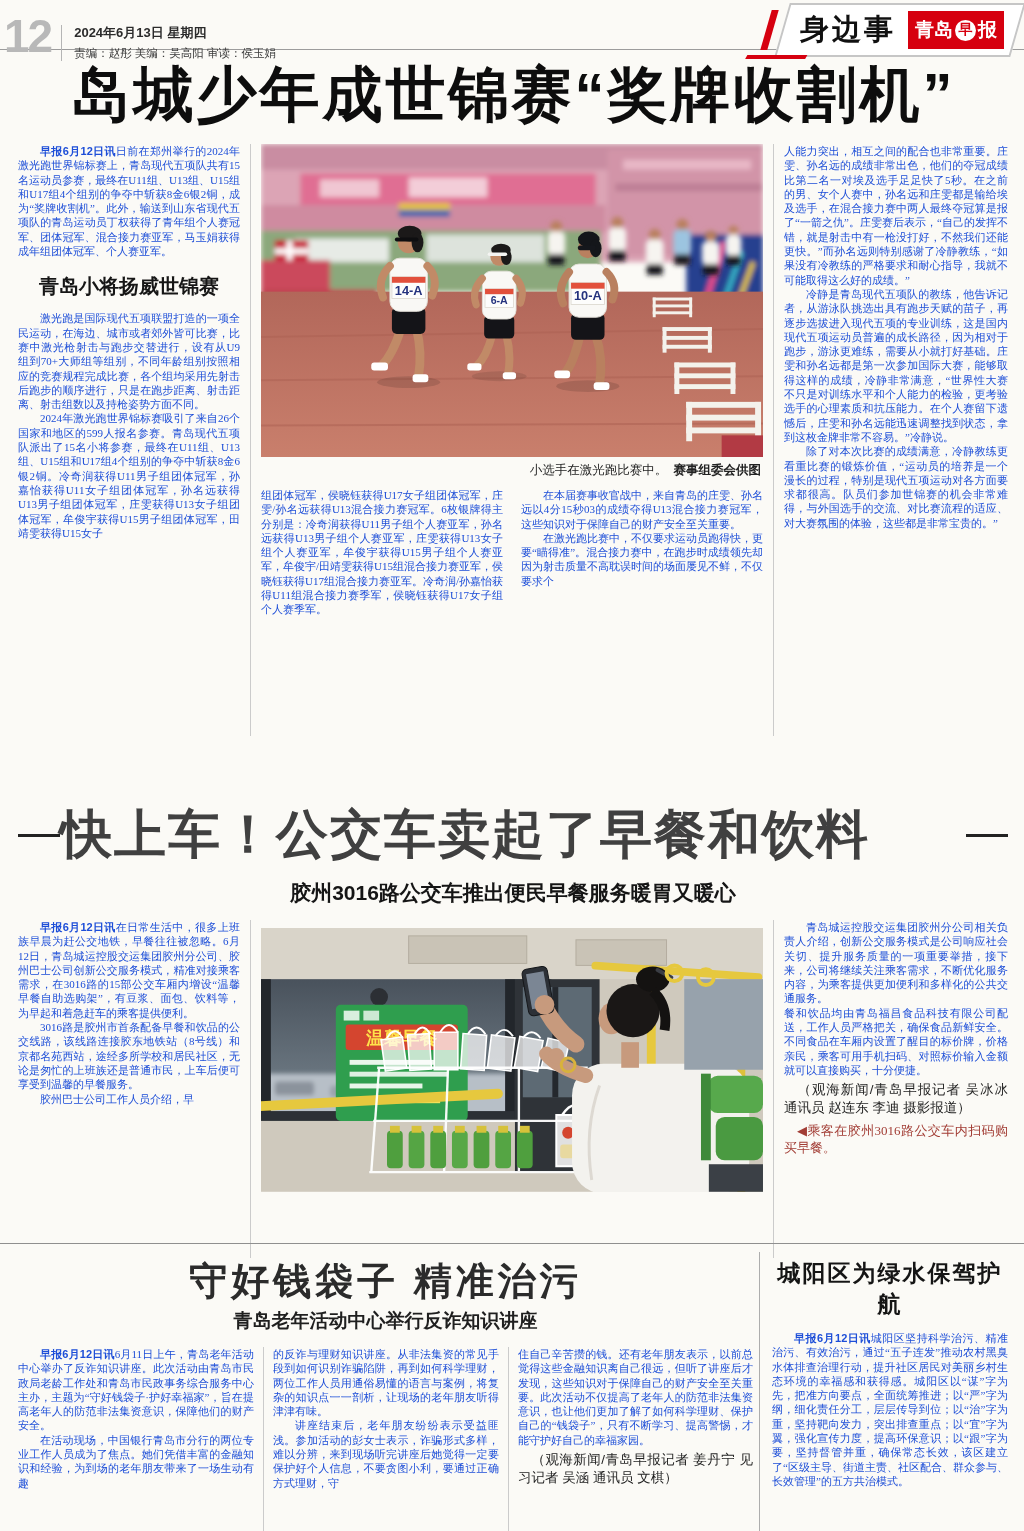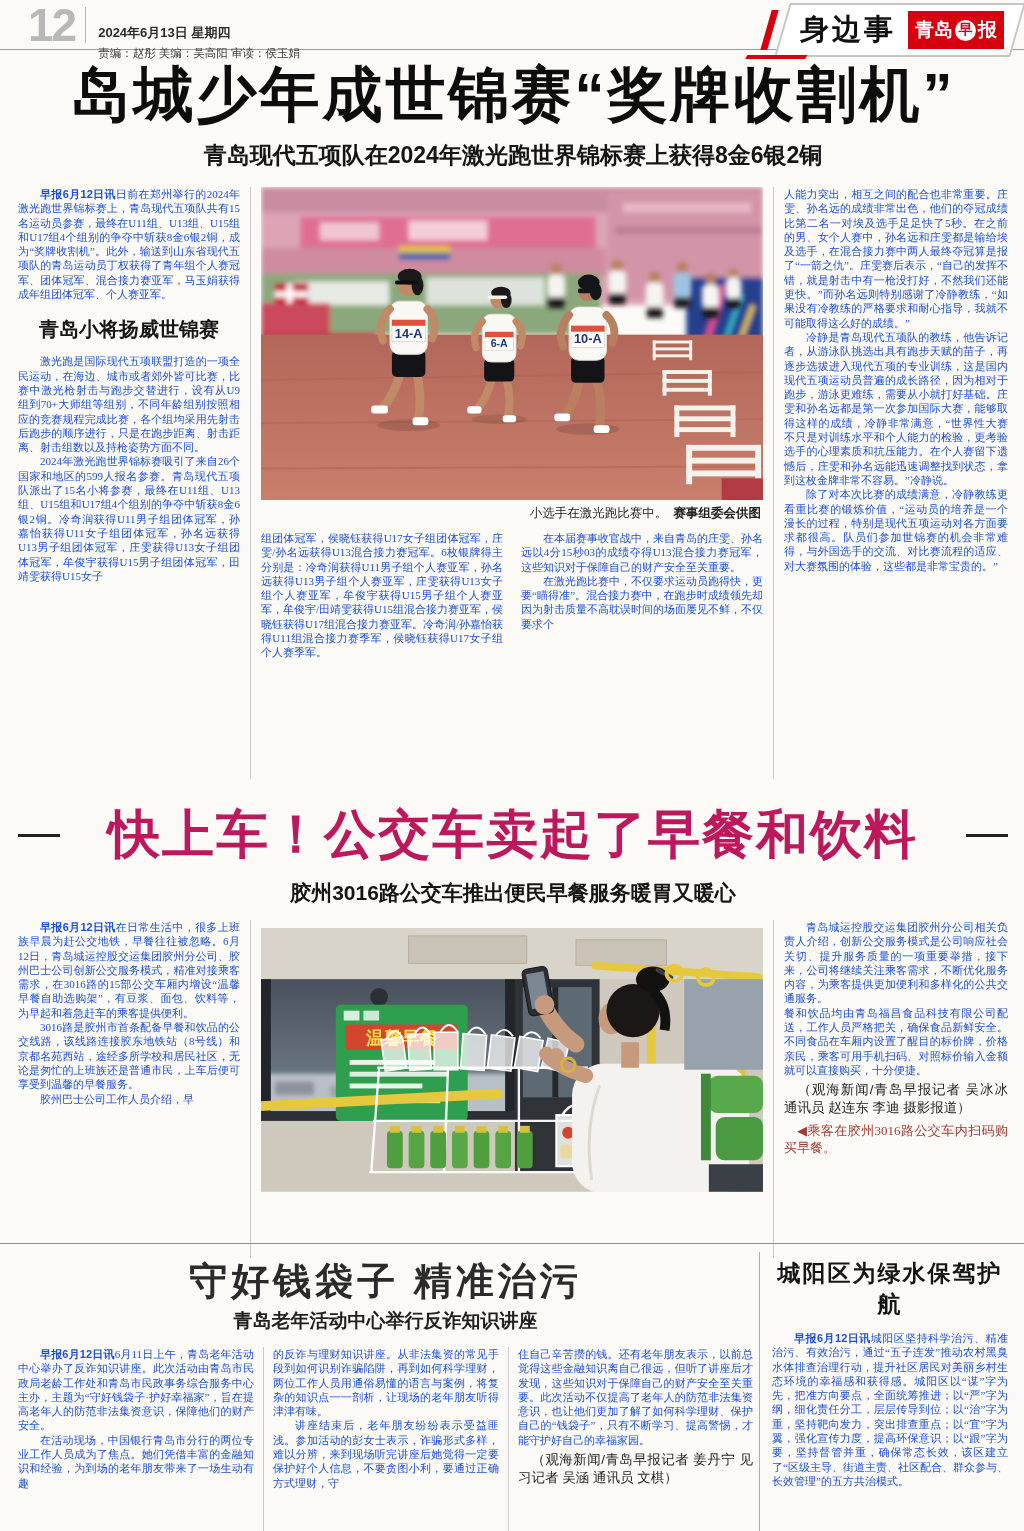--- a/index.html
+++ b/index.html
@@ -3,21 +3,21 @@
 <meta charset="utf-8">
 <style>
   * { margin:0; padding:0; box-sizing:border-box; }
   html,body { width:1024px; }
   body { background:#e8e8e4; }
   .page { position:relative; width:1024px; height:1531px; margin:0 auto; background:#fbfaf6;
           overflow:hidden; color:#1f1f1f; font-family:"Liberation Serif","DejaVu Serif",serif; }
 
   
   header { position:absolute; top:0; left:0; right:0; height:50px; border-bottom:1px solid #9c9c9c; }
-  .hdr-left { display:flex; align-items:flex-start;margin-left:24px; }
+  .hdr-left { display:flex; align-items:flex-end; }
   .pagenum { font-family:"Liberation Sans",sans-serif; font-weight:bold; font-size:46px; line-height:50px;
              color:#b8b8b8; padding-left:4px; letter-spacing:-2px; }
   .hdr-divider { width:1px; height:36px; background:#b5b5b5; margin:7px 12px 0 10px; }
   .hdr-meta { padding-top:24px; font-family:"Liberation Sans",sans-serif; }
   .hdr-date { font-size:13px; font-weight:bold; color:#2b2b2b; }
   .hdr-editors { font-size:11.5px; color:#3a3a3a; margin-top:4px; }
   .hdr-right { position:absolute; right:6px; top:3px; display:flex; align-items:center; }
   .red-slash { width:7px; height:40px; background:#d6000f; transform:skewX(-16deg); margin-right:9px; }
   .section-tab { transform:skewX(-16deg); border:2px solid #c6c6c6; background:#fff;
                  padding:5px 12px 5px 16px; display:flex; align-items:center; gap:12px; }
@@ -57,22 +57,22 @@
   .figcap b { font-family:"Liberation Sans",sans-serif; }
   .subcols { display:flex; }
   .subcol1 { width:50%; padding-right:9px; overflow:hidden; }
   .subcol2 { width:50%; padding-left:9px; overflow:hidden; }
   .crosshead.in-sub { margin:6px 0 12px; }
 
   
   .a2 { position:absolute; top:800px; left:18px; right:16px; height:440px; }
   .a2-hlrow { display:flex; align-items:center; }
   .a2-bar { height:3px; background:#222; width:42px; flex:0 0 auto; }
-  .a2-hl { flex:1; text-align:center; font-family:"Liberation Sans",sans-serif; font-weight:900;
-           font-size:52px; letter-spacing:2px; color:#be185d; white-space:nowrap; }
+  .a2-hl { flex:1; text-align:left; font-family:"Liberation Sans",sans-serif; font-weight:900;
+           font-size:52px; letter-spacing:2px; color:#404040; white-space:nowrap; }
   .a2-sub { text-align:center; font-family:"Liberation Sans",sans-serif; font-weight:bold; font-size:21px;
             margin-top:9px; color:#151515; }
   .a2cols { display:flex; margin-top:13px; height:338px; overflow:hidden; }
   .caption-red { color:#a23d35; font-size:13px; line-height:1.35; text-align:justify;
                  margin-top:4px; text-indent:1em; }
 
   
   .bottom { position:absolute; top:1243px; left:0; right:0; bottom:0; border-top:1px solid #8f8f8f;
             display:flex; padding:0 16px 0 18px; background:transparent; }
   .a3 { width:735px; padding-top:12px; }
@@ -114,21 +114,20 @@
             <span class="mast-circle">早</span>
             <span>报</span>
           </span>
         <span class="red-underline"></span>
       </div>
     </div>
   </header>
 
   <section class="a1">
     <h1 class="a1-hl">岛城少年成世锦赛“奖牌收割机”</h1>
-    <div class="a1-sub">青岛现代五项队在2024年激光跑世界锦标赛上获得8金6银2铜</div>
 
     <div class="a1cols">
 
       <div class="col c-left">
         <p class="body"><span class="lead">早报6月12日讯</span><span>日前在郑州举行的2024年激光跑世界锦标赛上，青岛现代五项队共有15名运动员参赛，最终在U11组、U13组、U15组和U17组4个组别的争夺中斩获8金6银2铜，成为“奖牌收割机”。此外，输送到山东省现代五项队的青岛运动员丁权获得了青年组个人赛冠军、团体冠军、混合接力赛亚军，马玉娟获得成年组团体冠军、个人赛亚军。</span></p>
         <div class="crosshead">青岛小将扬威世锦赛</div>
         <p class="body">激光跑是国际现代五项联盟打造的一项全民运动，在海边、城市或者郊外皆可比赛，比赛中激光枪射击与跑步交替进行，设有从U9组到70+大师组等组别，不同年龄组别按照相应的竞赛规程完成比赛，各个组均采用先射击后跑步的顺序进行，只是在跑步距离、射击距离、射击组数以及持枪姿势方面不同。</p>
         <p class="body">2024年激光跑世界锦标赛吸引了来自26个国家和地区的599人报名参赛。青岛现代五项队派出了15名小将参赛，最终在U11组、U13组、U15组和U17组4个组别的争夺中斩获8金6银2铜。冷奇润获得U11男子组团体冠军，孙嘉怡获得U11女子组团体冠军，孙名远获得U13男子组团体冠军，庄雯获得U13女子组团体冠军，牟俊宇获得U15男子组团体冠军，田靖雯获得U15女子</p>
       </div>
 

